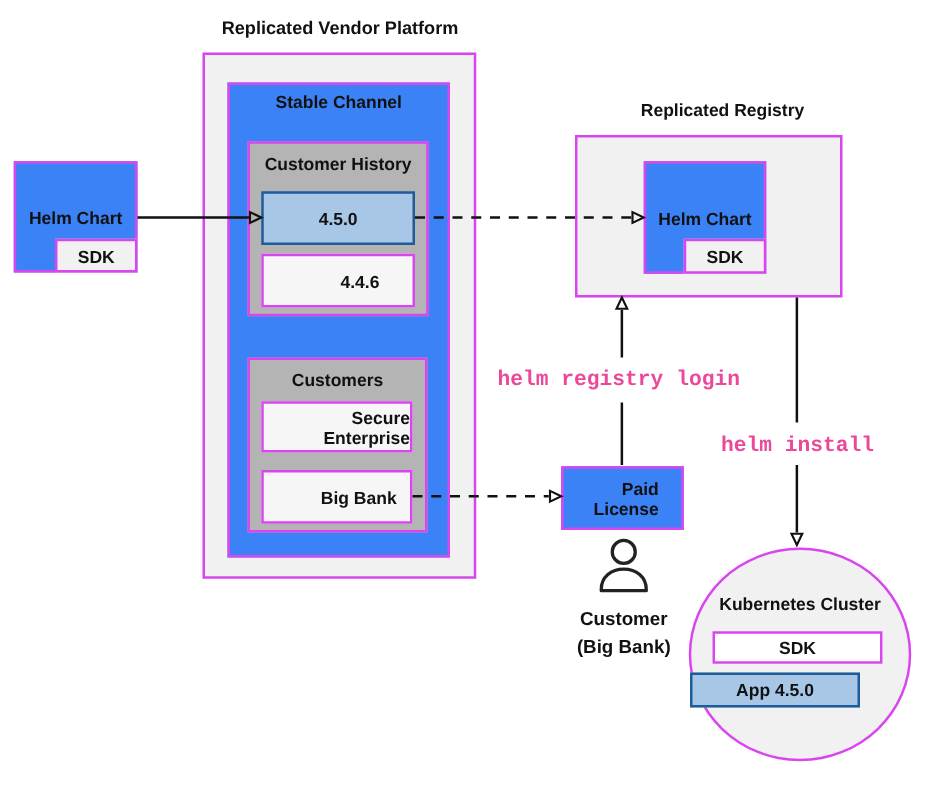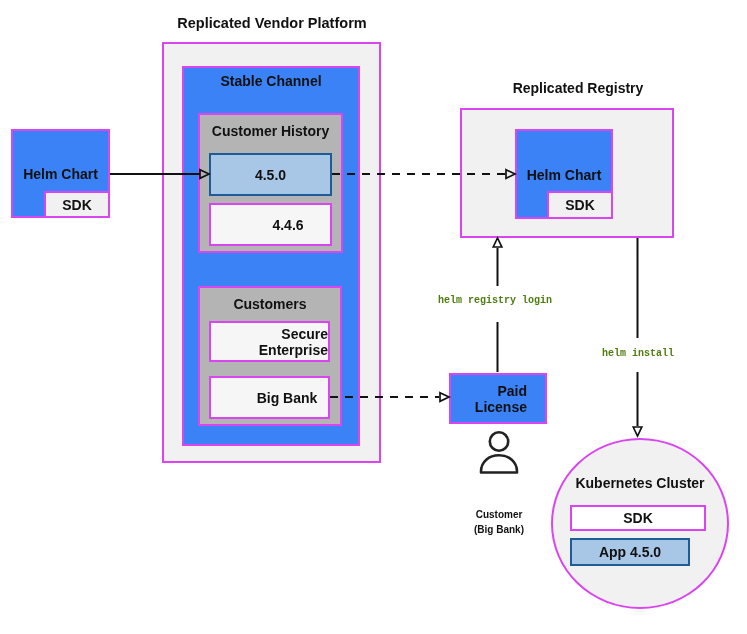--- a/index.html
+++ b/index.html
@@ -18,21 +18,21 @@
   .blue-text{color:var(--hl-text,#1b5a96);}
   .lbl{
     position:absolute;font-weight:bold;font-size:14px;color:#111;
     text-align:center;line-height:1.15;white-space:nowrap;
   }
   .center-box{display:flex;align-items:center;justify-content:center;
     font-weight:bold;font-size:14px;color:#111;text-align:right;}
   .wrap span{white-space:normal;display:inline-block;}
   .mono{
     position:absolute;font-family:"Liberation Mono", monospace;font-weight:bold;
-    font-size:10px;color:#4d7c0f;text-align:center;white-space:nowrap;
+    font-size:17px;color:#ec4899;text-align:center;white-space:nowrap;
   }
   svg.overlay{position:absolute;left:0;top:0;pointer-events:none;}
   .arrow-line{stroke:#111;stroke-width:2;fill:none;}
   .arrow-dashed{stroke-dasharray:8 7;}
   .arrow-head{stroke:#111;stroke-width:1.7;fill:none;stroke-linejoin:miter;}
   .person{stroke:#222;stroke-width:2.6;fill:none;}
   .circle-node{border-radius:50%;}
 </style>
 </head>
 <body>
@@ -79,31 +79,31 @@
   <div class="box fill-light" style="left:515px;top:129px;width:98px;height:90px"></div>
   <div class="lbl" style="left:515px;top:167px;width:98px">Helm Chart</div>
   <div class="box fill-lightest center-box" style="left:547px;top:191px;width:66px;height:28px">
     <span>SDK</span>
   </div>
 
   <div class="box fill-light center-box wrap" style="left:449px;top:373px;width:98px;height:51px">
     <span style="width:58px">Paid License</span>
   </div>
 
-  <div class="lbl" style="left:439px;top:508px;width:120px;font-size:10px;line-height:1.45">
+  <div class="lbl" style="left:439px;top:485px;width:120px;font-size:15px;line-height:1.45">
     <div>Customer</div>
     <div>(Big Bank)</div>
   </div>
 
   <div class="box fill-lightest circle-node" style="left:551px;top:438px;width:178px;height:171px"></div>
   <div class="lbl" style="left:551px;top:475px;width:178px">Kubernetes Cluster</div>
   <div class="box fill-white center-box" style="left:570px;top:505px;width:136px;height:26px">
     <span>SDK</span>
   </div>
-  <div class="box fill-blue center-box blue-text" style="left:570px;top:538px;width:120px;height:28px">
+  <div class="box fill-blue center-box blue-text" style="left:552px;top:538px;width:136px;height:28px">
     <span>App 4.5.0</span>
   </div>
 
   <div class="mono" style="left:395px;top:295px;width:200px">helm registry login</div>
   <div class="mono" style="left:558px;top:348px;width:160px">helm install</div>
 
   <svg class="overlay" width="747" height="634" viewBox="0 0 747 634">
 
     <line class="arrow-line" x1="110" y1="174" x2="200" y2="174"></line>
     <path class="arrow-head" d="M200,169.7 L209,174 L200,178.3 Z"></path>

